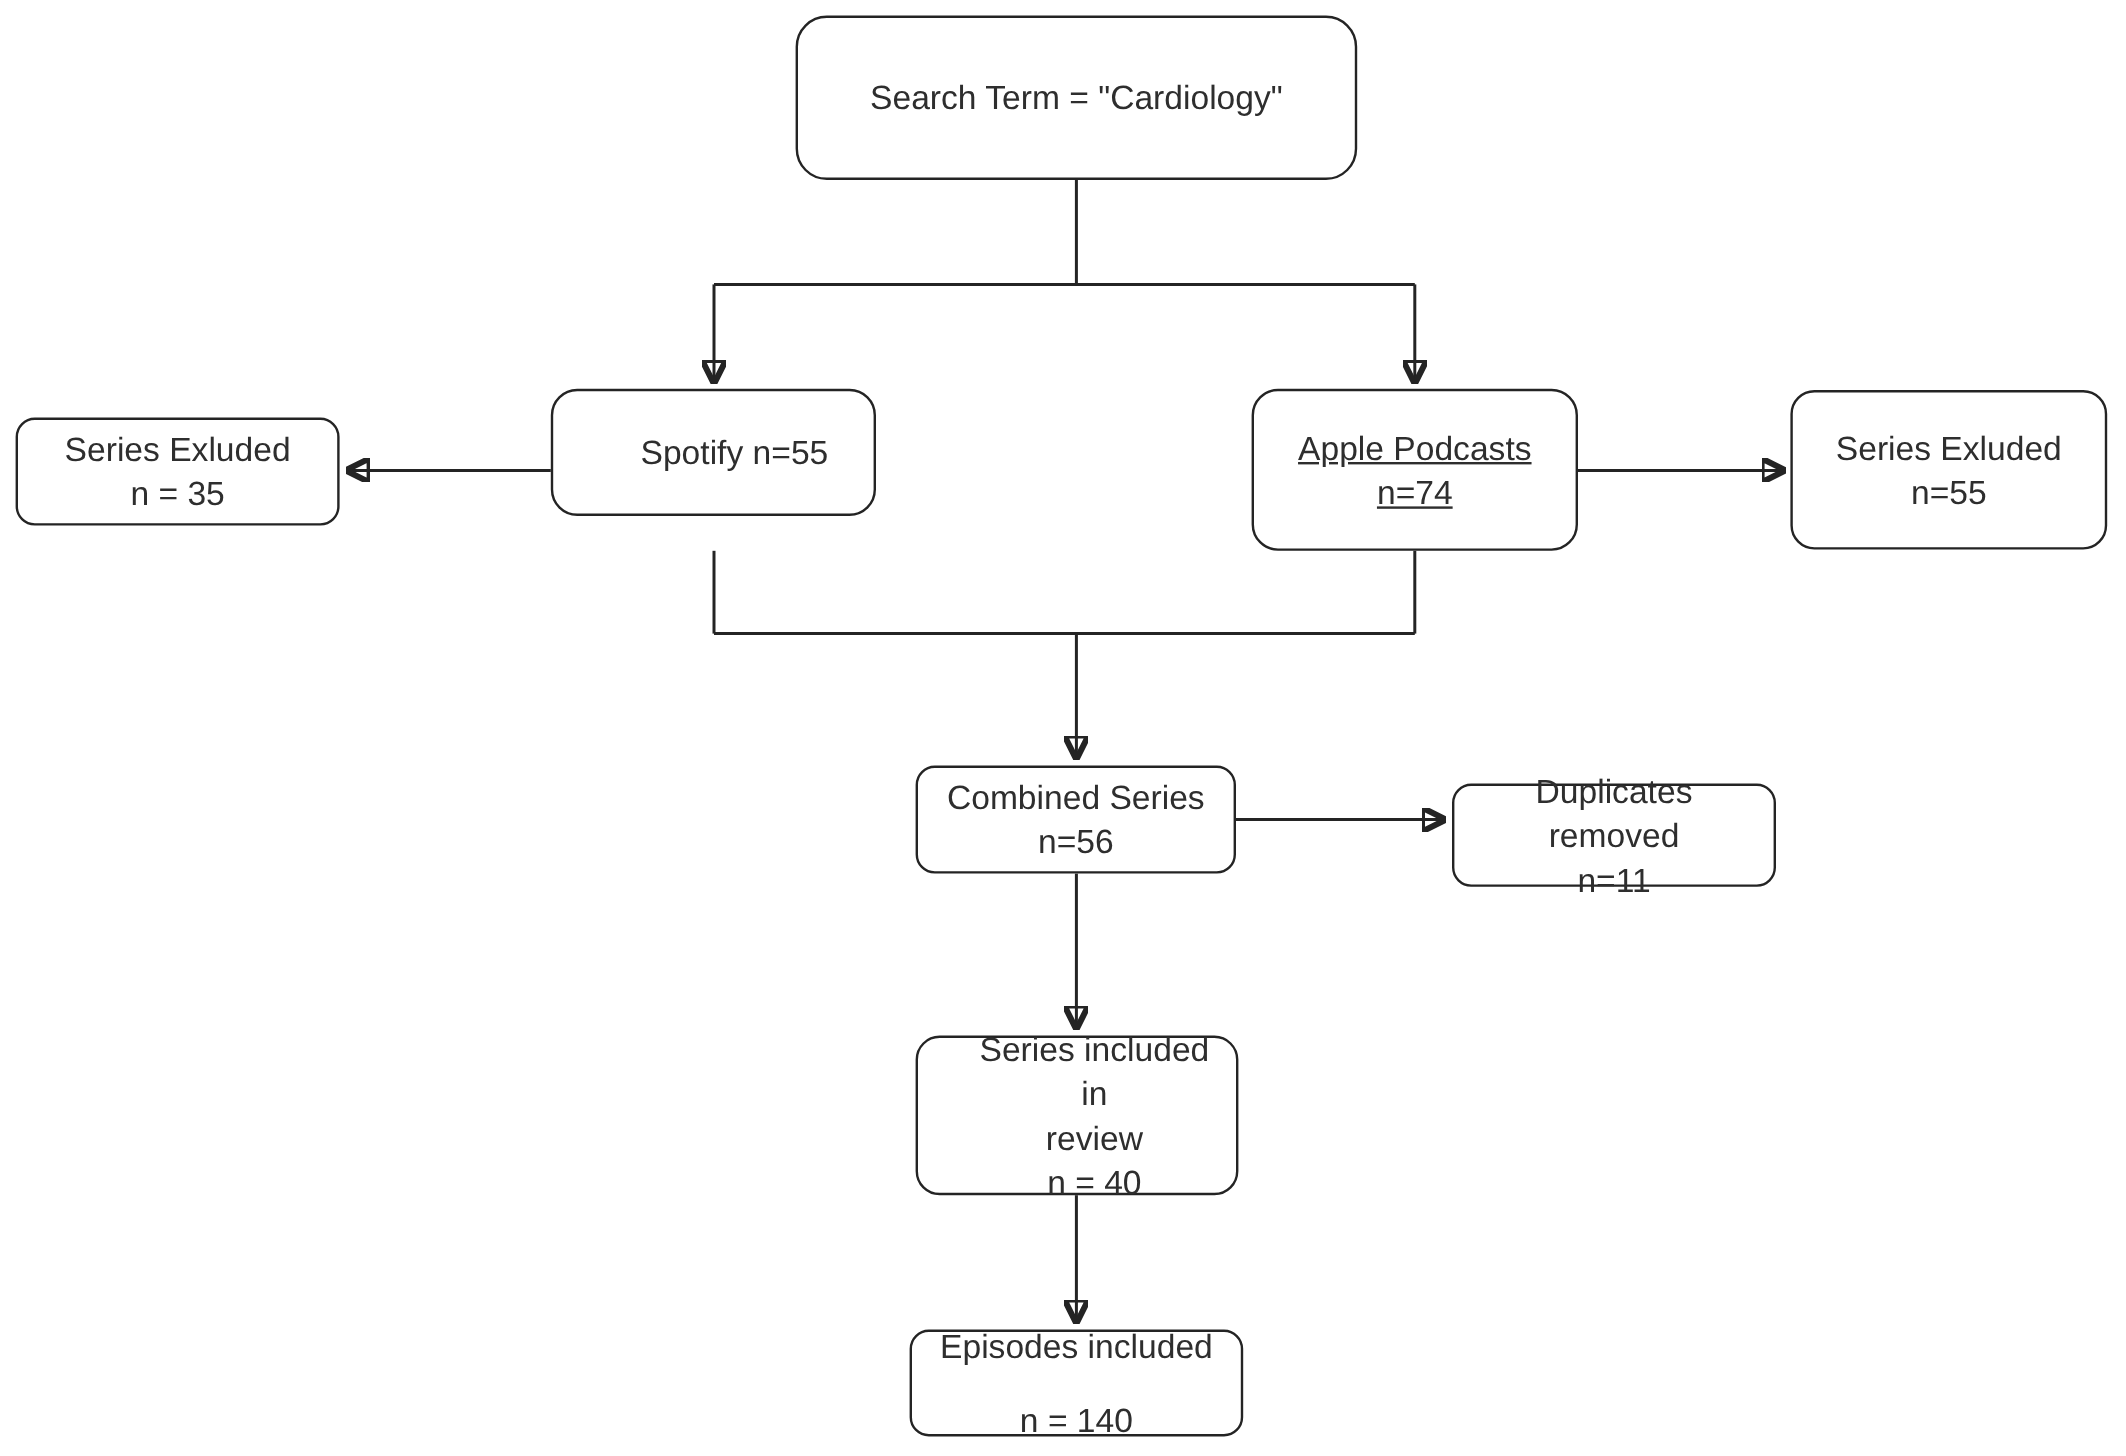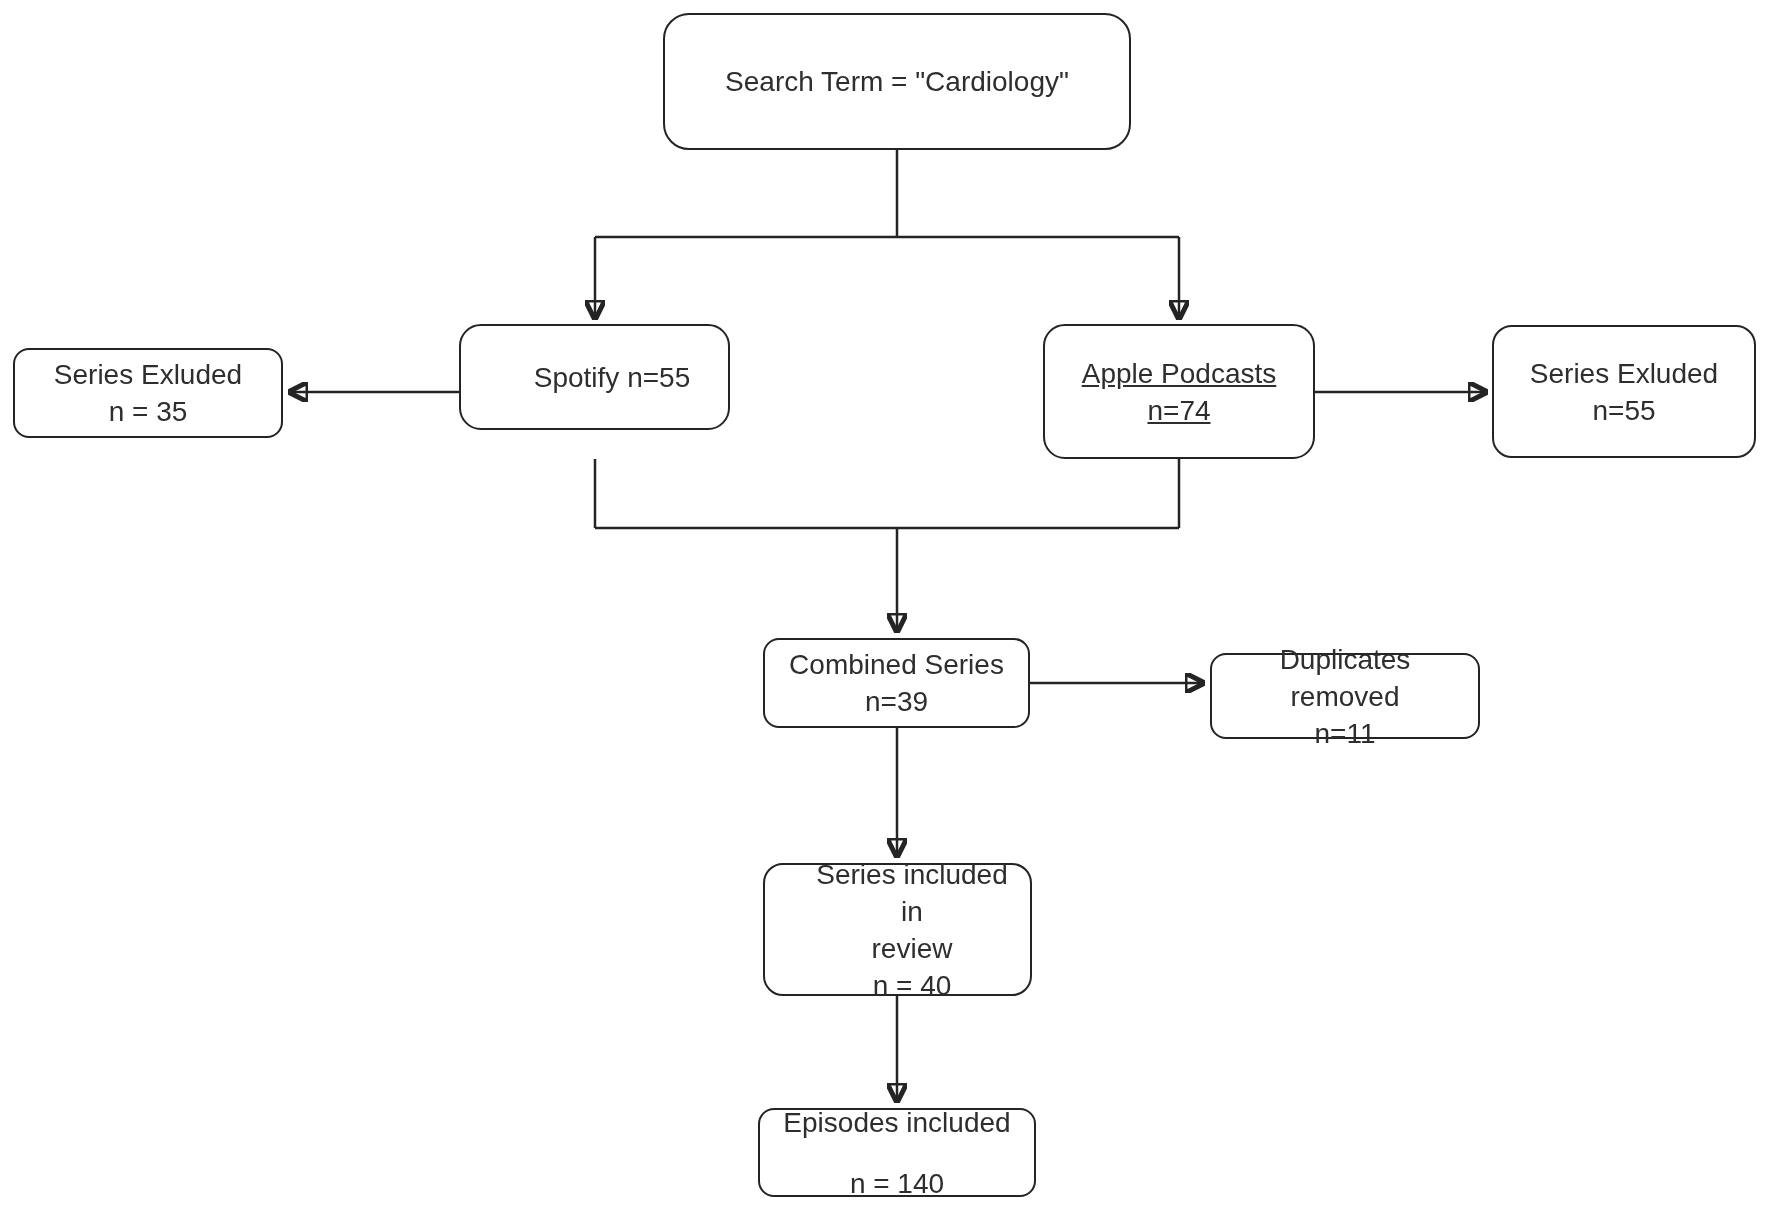--- a/index.html
+++ b/index.html
@@ -106,21 +106,21 @@
     <span class="ln">n = 35</span>
   </div>
 
   <div class="node" id="node-excl-right">
     <span class="ln">Series Exluded</span>
     <span class="ln">n=55</span>
   </div>
 
   <div class="node" id="node-combined">
     <span class="ln">Combined Series</span>
-    <span class="ln">n=39</span>
+    <span class="ln">n=56</span>
   </div>
 
   <div class="node" id="node-dupes">
     <span class="ln">Duplicates removed</span>
     <span class="ln">n=11</span>
   </div>
 
   <div class="node" id="node-included">
     <span class="ln">Series included in</span>
     <span class="ln">review</span>

